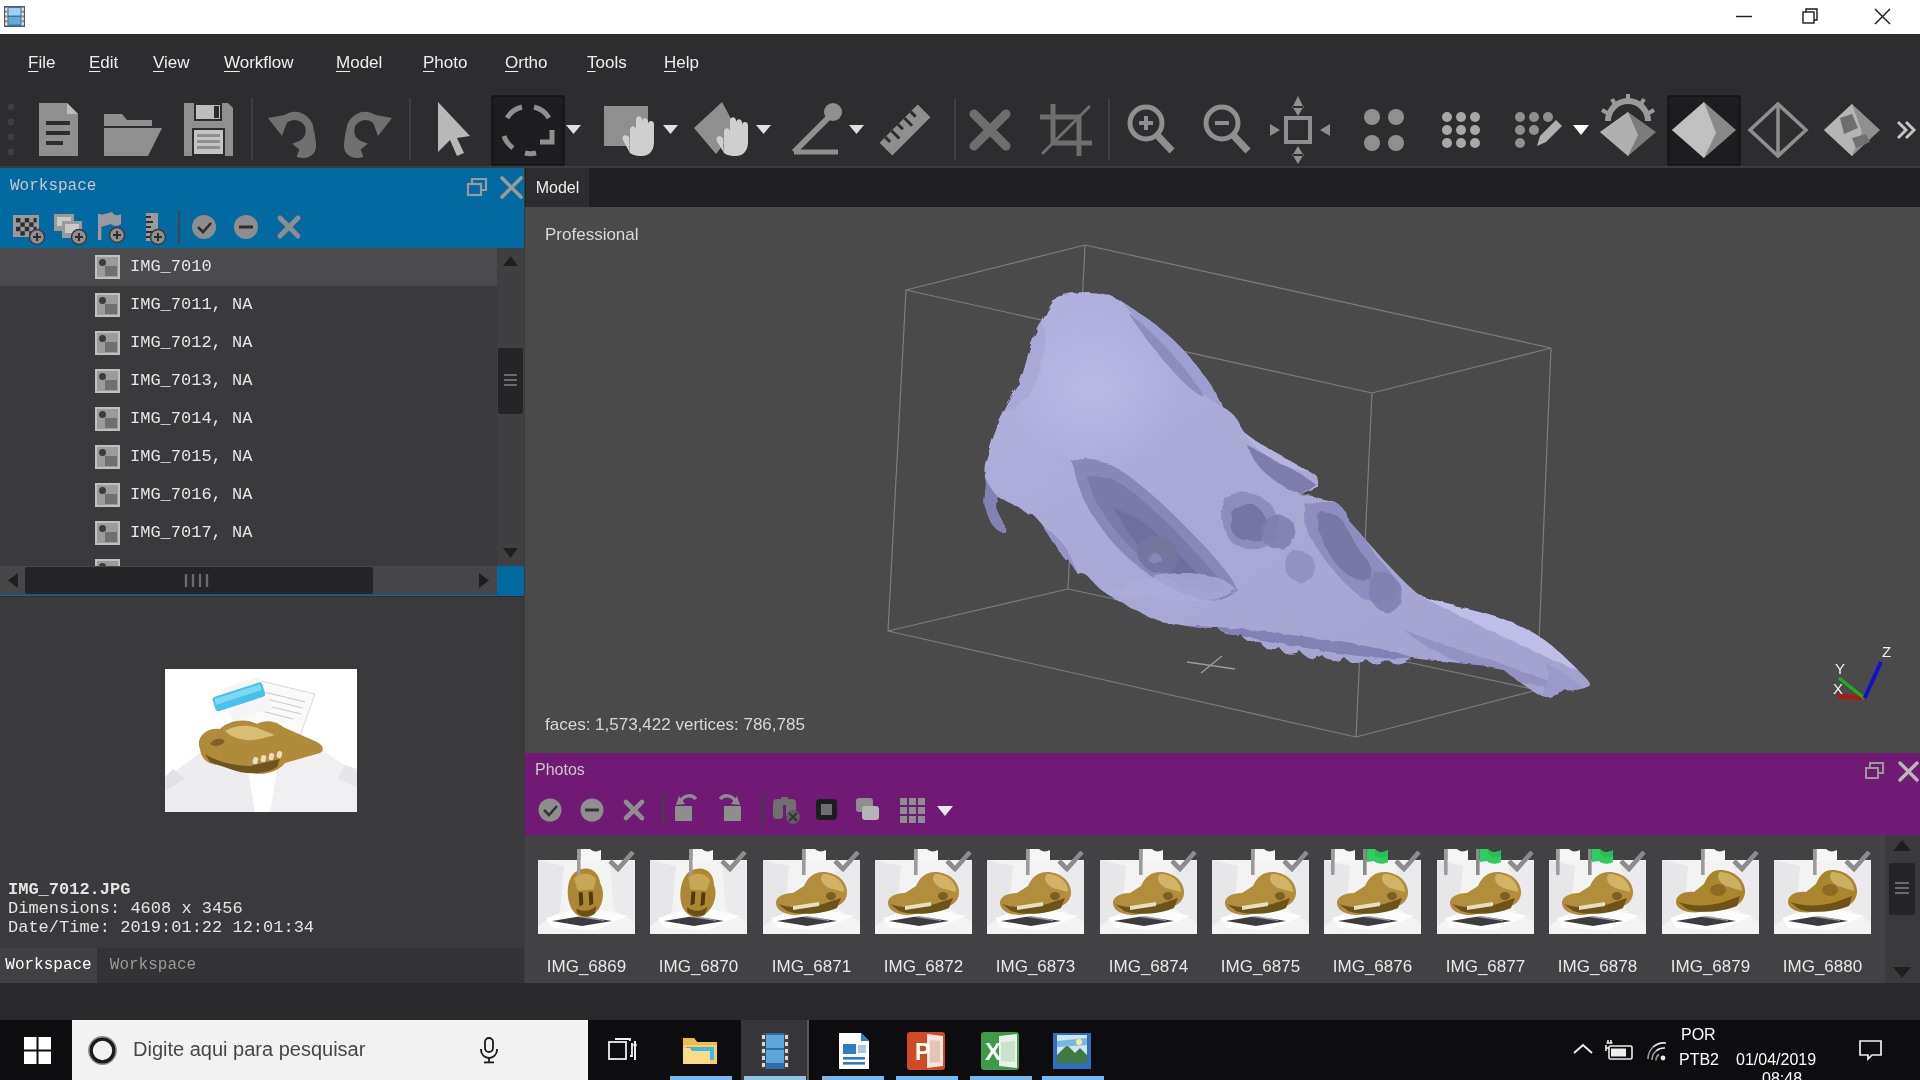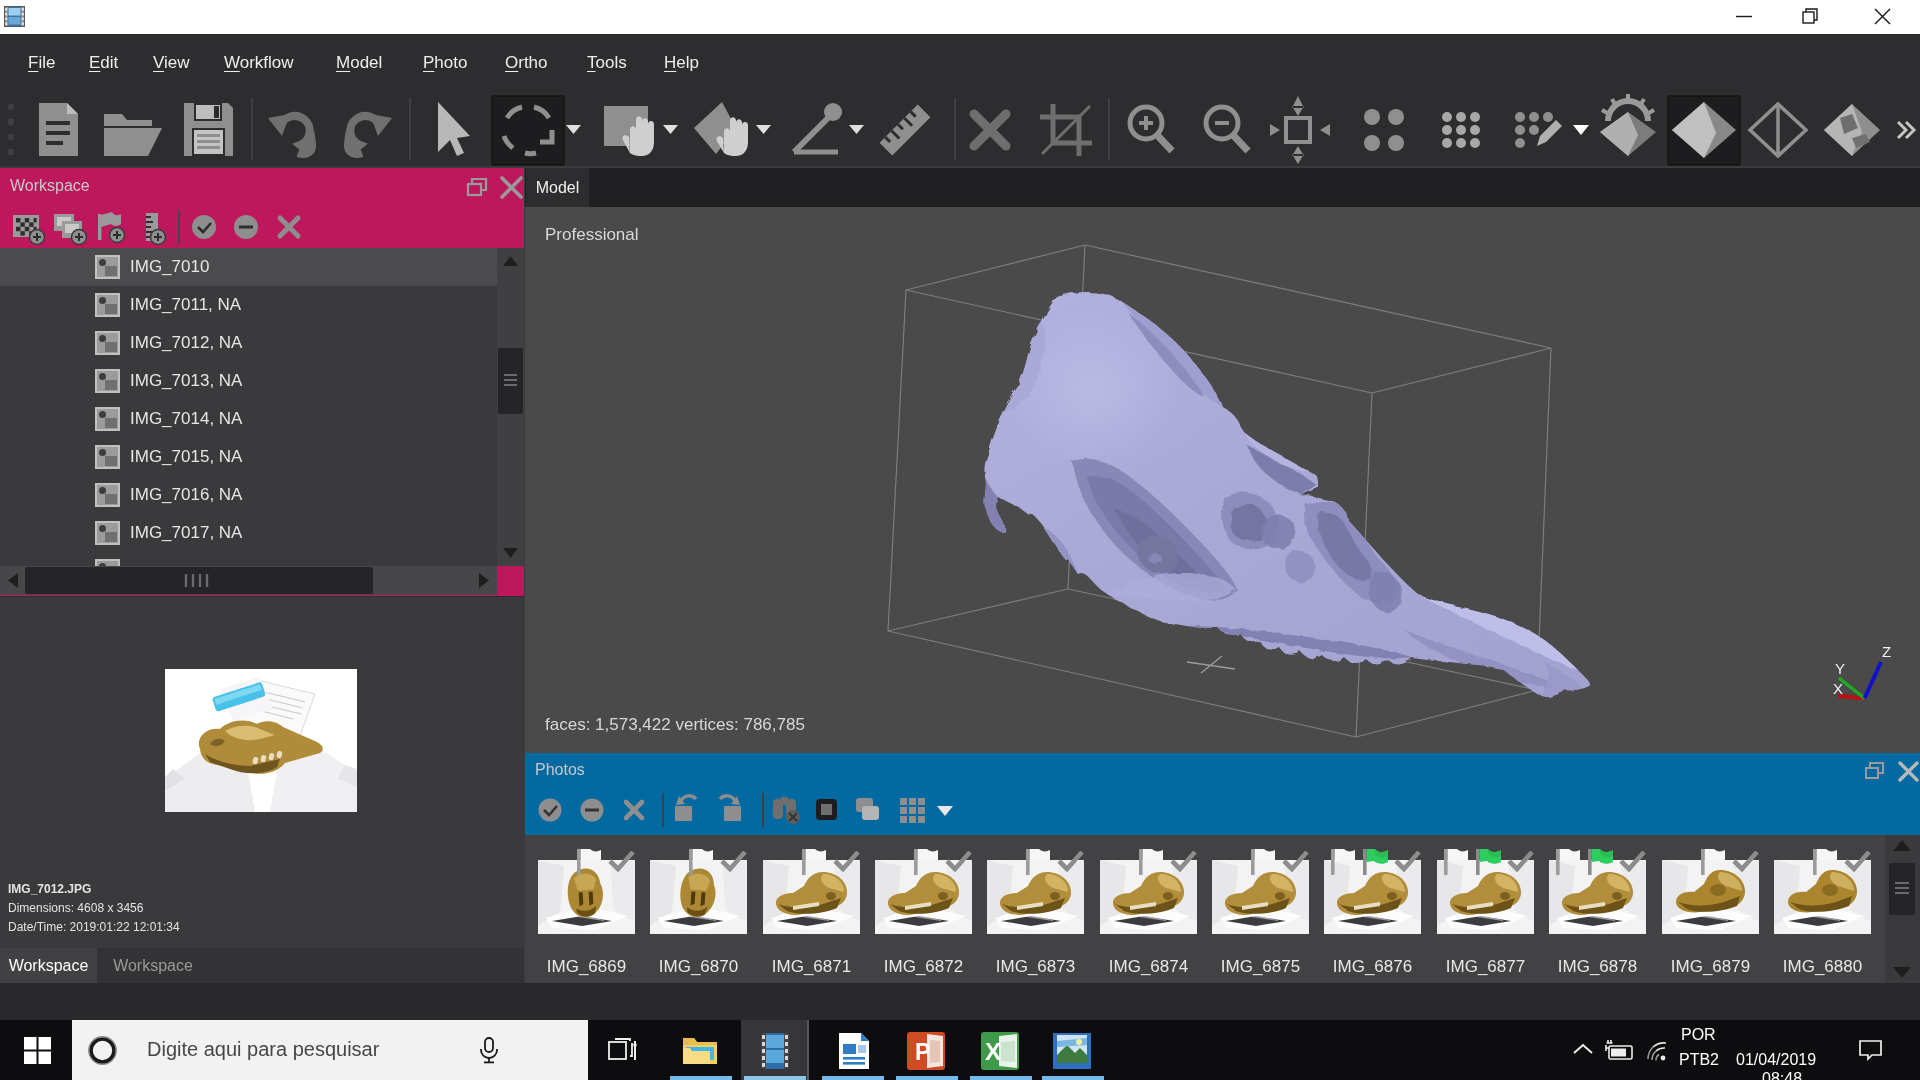--- a/index.html
+++ b/index.html
@@ -5,52 +5,52 @@
 * { margin:0; padding:0; box-sizing:border-box; }
 html,body { width:1920px; height:1080px; overflow:hidden; background:#3a3a3c;
   font-family:"Liberation Sans", sans-serif; }
 .abs { position:absolute; }
 #titlebar { left:0; top:0; width:1920px; height:34px; background:#ffffff; color:#000; }
 #titlebar .ttext { position:absolute; left:31px; top:7px; font-size:16px; color:#111; letter-spacing:0.45px; }
 #menubar { left:0; top:34px; width:1920px; height:56px; background:#2d2d2f; }
 .menuitem { position:absolute; top:19px; font-size:17px; color:#eeeeee; }
 .menuitem u { text-decoration-thickness:1px; text-underline-offset:3px; }
 #toolbar { left:0; top:90px; width:1920px; height:77px; background:#2d2d2f; border-bottom:1px solid #3c3c3e; }
-#leftpanel { left:0; top:168px; width:524px; height:815px; background:#be185d; }
+#leftpanel { left:0; top:168px; width:524px; height:815px; background:#0369a1;font-family:Liberation Mono, monospace; }
 #wsheader { position:absolute; left:0; top:0; width:524px; height:36px; }
 #wsheader .htext { position:absolute; left:10px; top:9px; font-size:16px; color:#c8c8c8; }
 #wstoolbar { position:absolute; left:0; top:36px; width:524px; height:44px; }
 #wslist { position:absolute; left:0; top:80px; width:524px; height:318px; background:#3a3a3c; overflow:hidden;}
 .lrow { position:absolute; left:0; width:497px; height:38px; }
 .lrow .rtext { position:absolute; left:130px; top:9px; font-size:17px; color:#e6e6e6; }
 .imgicon { position:absolute; left:95px; top:7px; width:25px; height:24px; background:#9b9b9b; border:2px solid #c0c0c0;}
 .imgicon:before { content:""; position:absolute; left:2px; top:2px; width:7px; height:7px; background:#3c3c3c; border-radius:50%;}
 .imgicon:after { content:""; position:absolute; right:1px; bottom:1px; width:12px; height:10px; background:#707070;}
 #vscroll { position:absolute; left:497px; top:80px; width:27px; height:318px; background:#404042; }
 #hscroll { position:absolute; left:0; top:398px; width:497px; height:29px; background:#47474a; }
 #preview { position:absolute; left:0; top:428px; width:524px; height:352px; background:#3a3a3c; border-top:1px solid #2e2e30;}
-#phinfo { position:absolute; left:8px; top:712px; color:#e4e4e4; font-size:12px; line-height:19px;}
+#phinfo { position:absolute; left:8px; top:712px; color:#e4e4e4; font-size:17px; line-height:19px;}
 #lefttabs { position:absolute; left:0; top:780px; width:524px; height:35px; background:#333335; }
 #modeltabstrip { left:525px; top:168px; width:1395px; height:39px; background:#202022; }
 #modeltab { position:absolute; left:1px; top:0px; width:63px; height:39px; background:#2d2d2f; color:#f0f0f0; font-size:16px; text-align:center; line-height:39px;}
 #viewport { left:525px; top:207px; width:1395px; height:546px; background:#4a4a4a; }
 #ortho { position:absolute; left:20px; top:18px; font-size:17px; color:#d8d8d8; }
 #facesinfo { position:absolute; left:20px; top:508px; font-size:17px; color:#d8d8d8; }
-#photospanel { left:525px; top:753px; width:1395px; height:230px; background:#0369a1; }
+#photospanel { left:525px; top:753px; width:1395px; height:230px; background:#701a75; }
 #photosheader { position:absolute; left:0; top:0; width:1395px; height:34px; }
 #photosheader .htext { position:absolute; left:10px; top:8px; font-size:16px; color:#c8c8c8; }
 #photostoolbar { position:absolute; left:0; top:34px; width:1395px; height:48px; }
 #thumbstrip { position:absolute; left:0; top:82px; width:1360px; height:148px; background:#424244; }
 #pvscroll { position:absolute; left:1360px; top:82px; width:35px; height:148px; background:#3a3a3c; }
 .thumb { position:absolute; top:25px; width:97px; height:73px; background:#f2f2f2; }
 .tlabel { position:absolute; top:122px; width:97px; text-align:center; font-size:17px; color:#e8e8e8; }
 #statusbar { left:0; top:983px; width:1920px; height:37px; background:#29292b; }
 #taskbar { left:0; top:1020px; width:1920px; height:60px; background:#0d0d10; }
 #searchbox { position:absolute; left:72px; top:0; width:516px; height:60px; background:#f2f2f2; }
-#searchbox .stext { position:absolute; left:61px; top:18px; font-size:20px; color:#474747;margin-left:14px; }
+#searchbox .stext { position:absolute; left:61px; top:18px; font-size:20px; color:#474747; }
 .traytext { position:absolute; font-size:16px; color:#ffffff; }
 </style>
 </head>
 <body>
 <div class="abs" id="titlebar">
   <svg class="abs" style="left:4px;top:6px" width="21" height="21" viewBox="0 0 21 21">
     <rect x="0.5" y="0.5" width="20" height="20" fill="#8e8e8e" stroke="#5a5a5a"></rect>
     <rect x="4" y="1" width="13" height="19" fill="#3f72a8"></rect>
     <rect x="4.5" y="2" width="12" height="7.5" fill="#9fd0f0"></rect>
     <rect x="4.5" y="11" width="12" height="7.5" fill="#6aa8d8"></rect>

